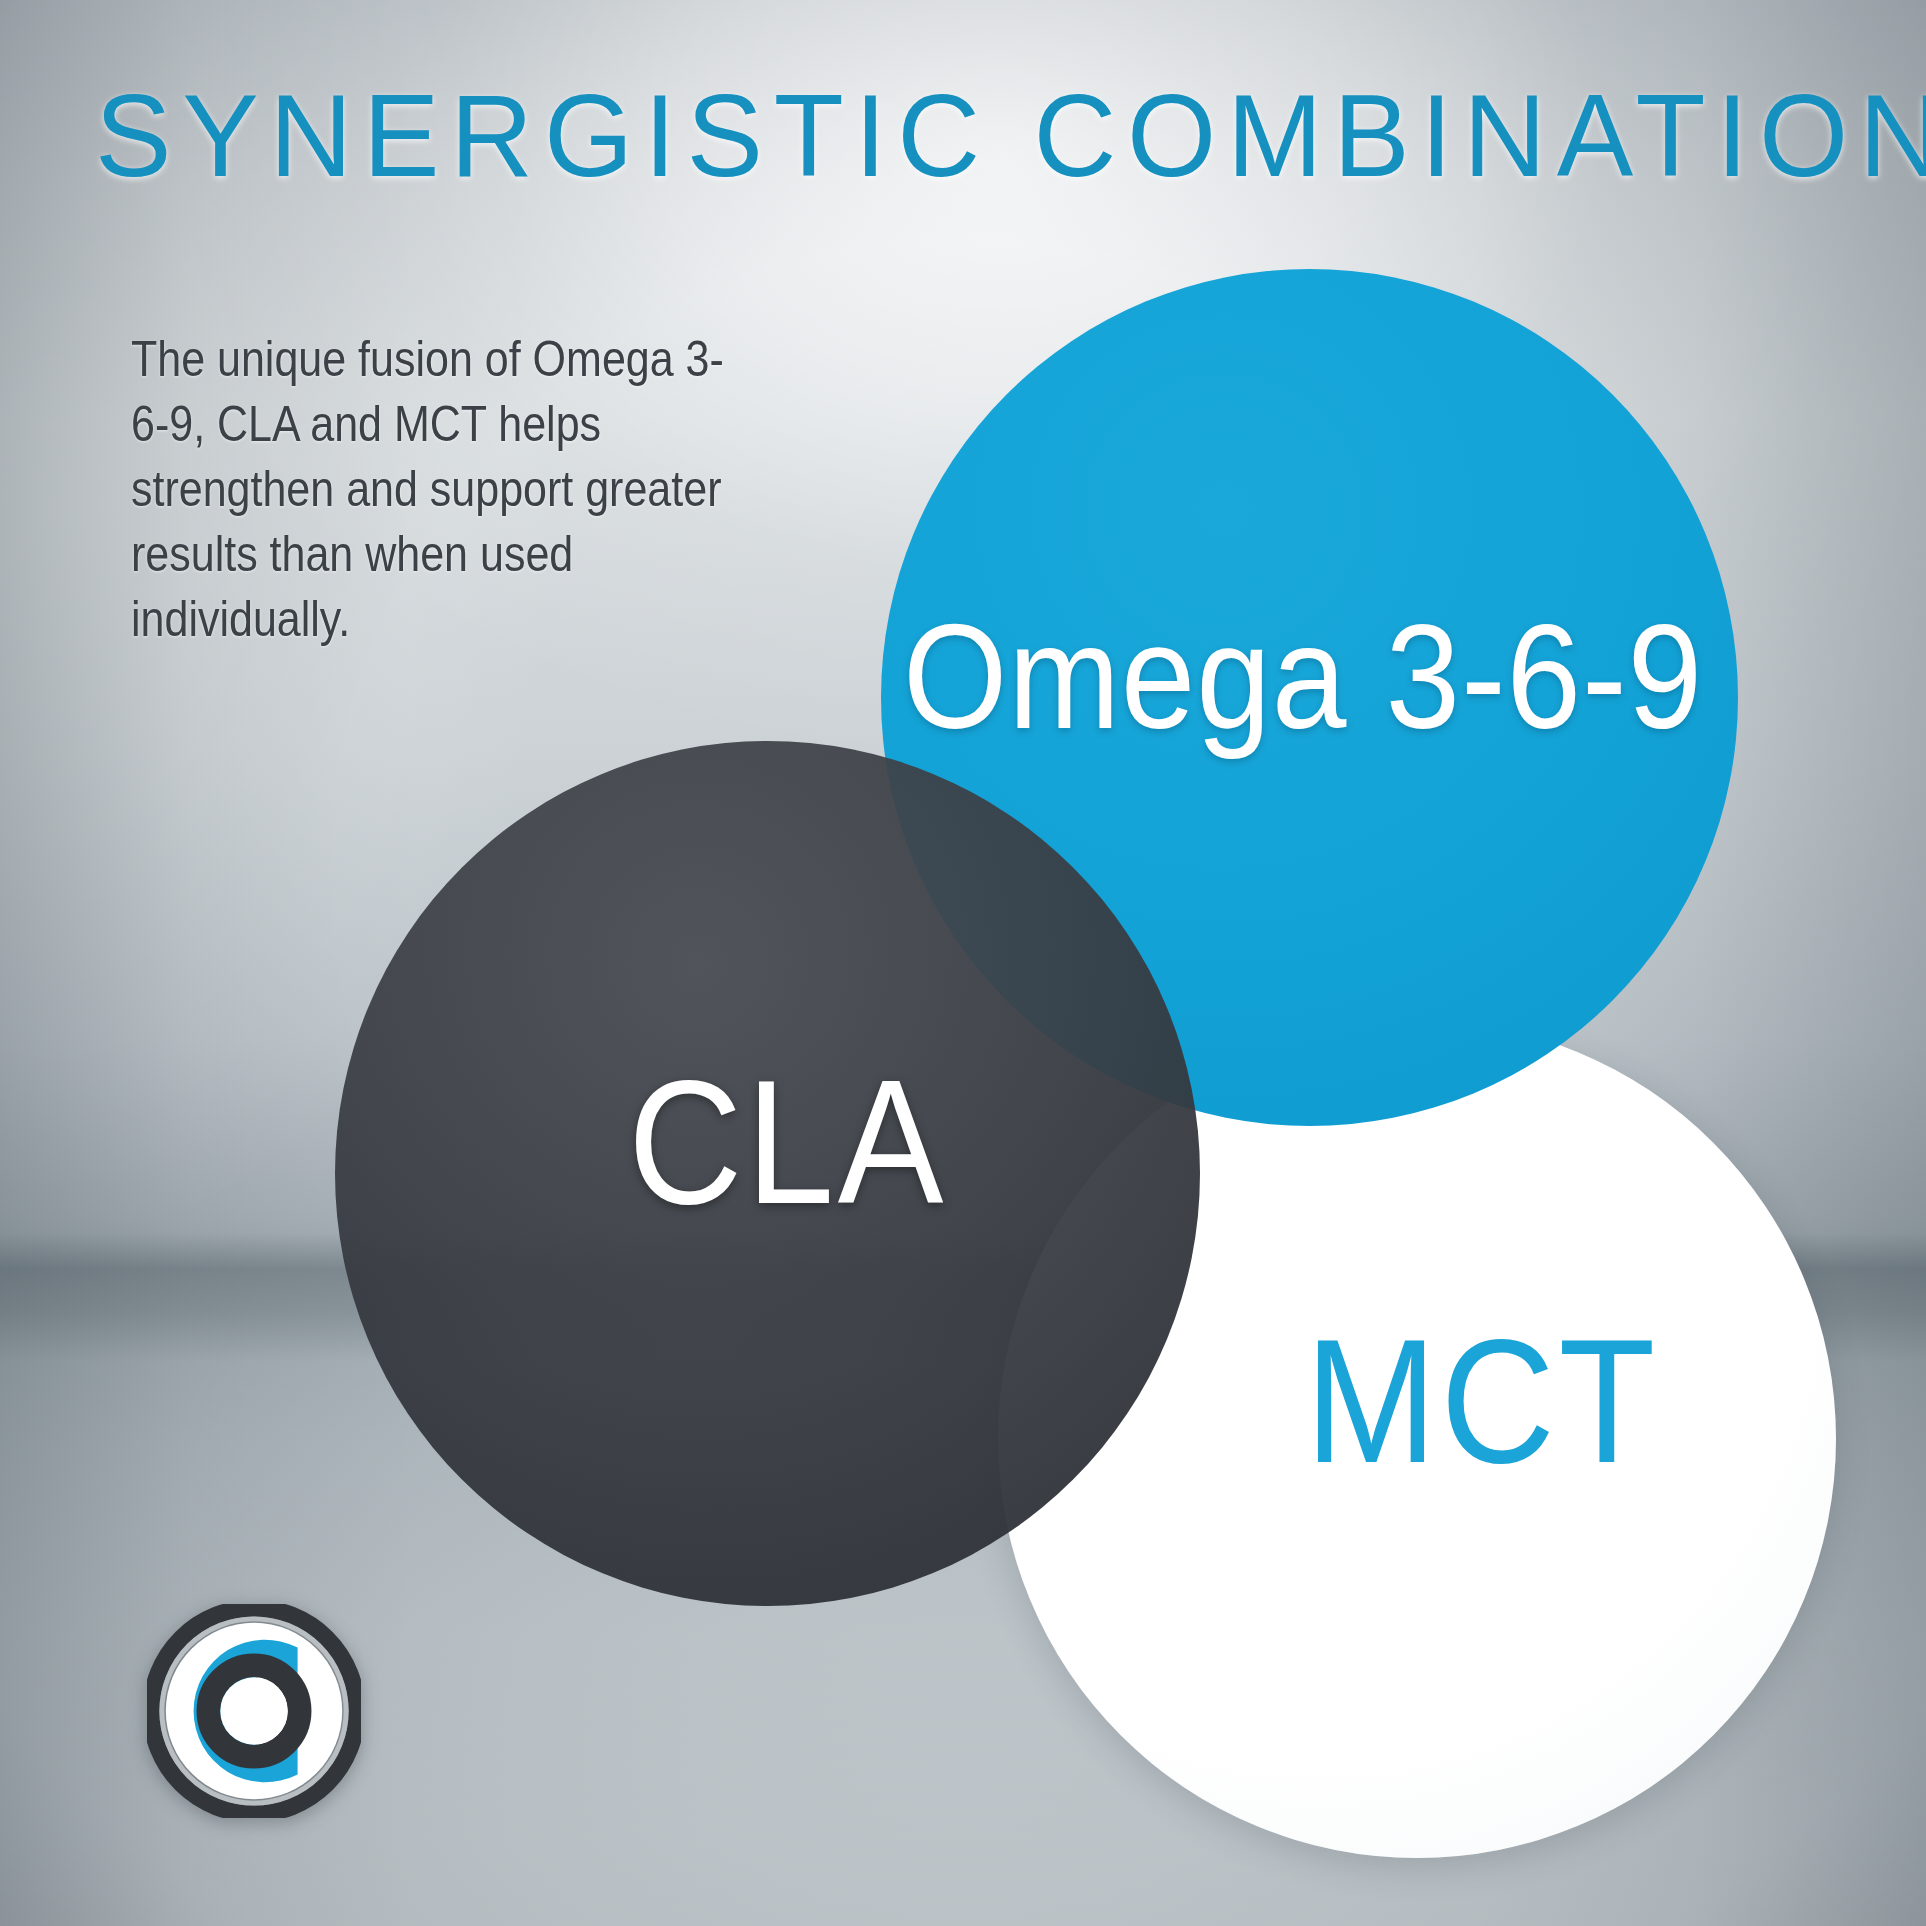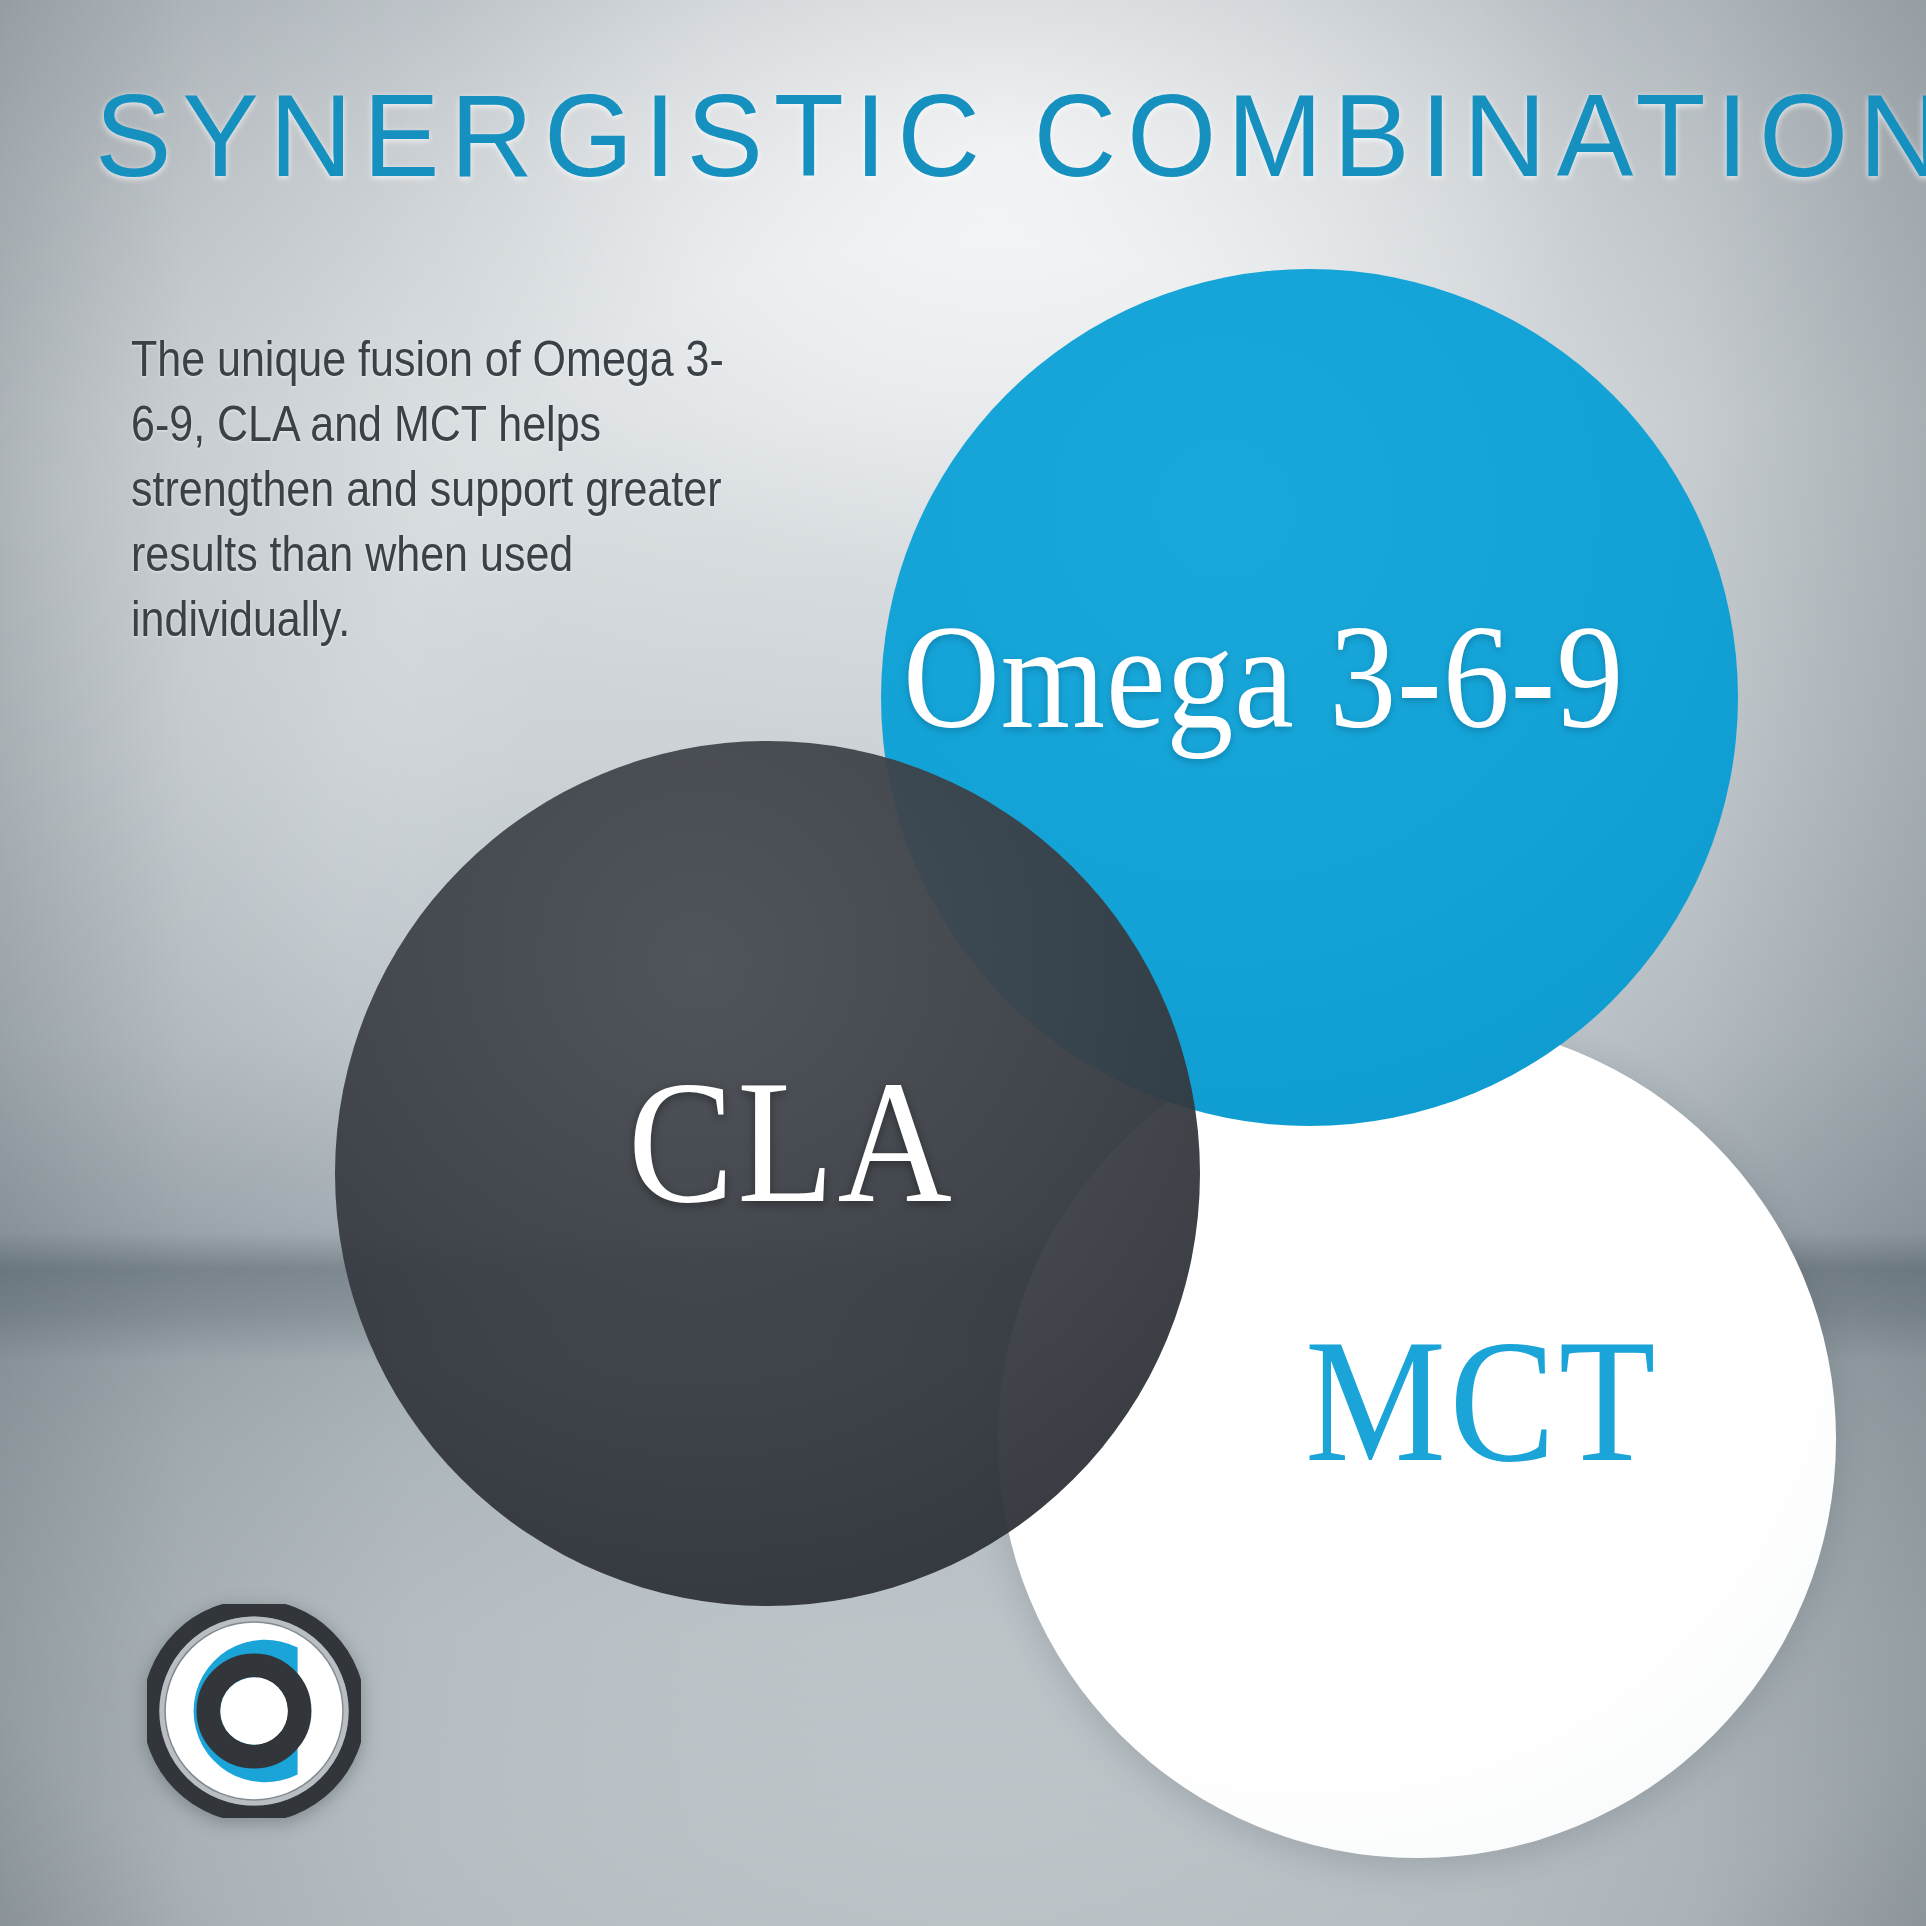--- a/index.html
+++ b/index.html
@@ -126,21 +126,20 @@
     transform-origin: left top;
     text-shadow: 0 1px 3px rgba(255,255,255,0.6);
   }
 
   
   .venn {
     position: absolute;
     left: 0; top: 0;
     width: 1927px;
     height: 1927px;
-    font-family: Liberation Serif, serif;
   }
   .circle {
     position: absolute;
     border-radius: 50%;
   }
   
   .circle-mct {
     left: 998px;
     top: 1020px;
     width: 838px;

